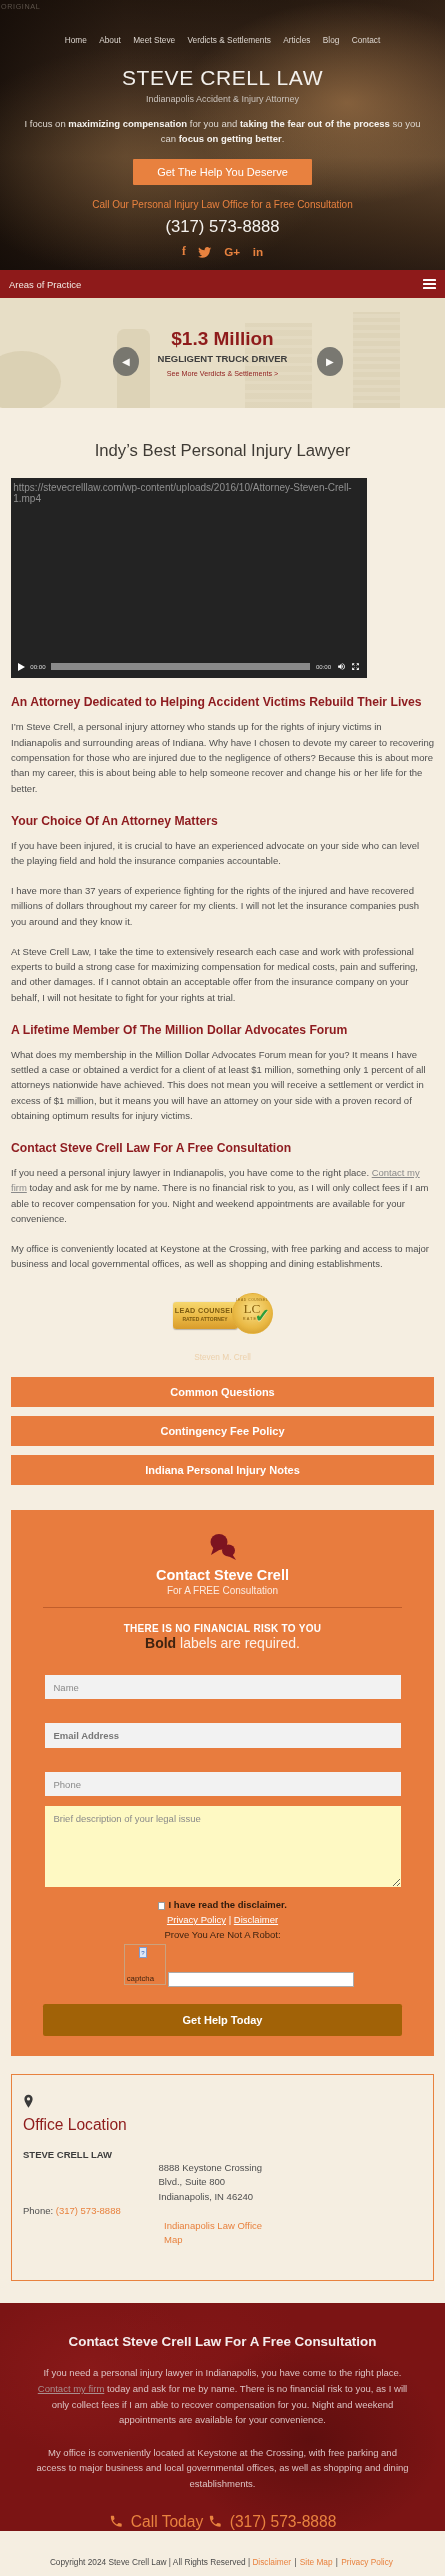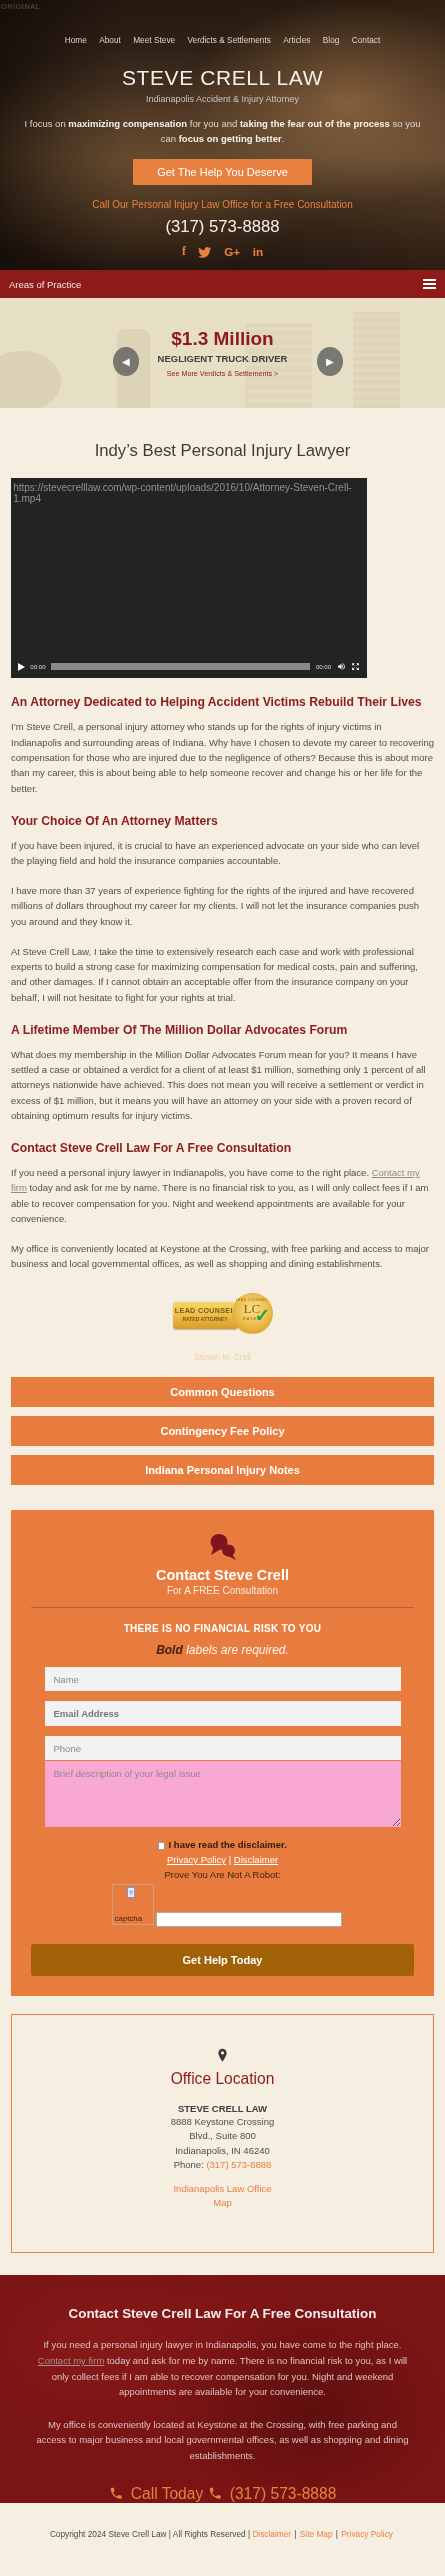--- a/index.html
+++ b/index.html
@@ -154,38 +154,38 @@
   .link-buttons { margin-top: 15.6px; }
   .link-btn {
     display: block; width: 100%; height: 30px; line-height: 30px;
     margin-bottom: 9px; background: #e87c3e;
     color: #fff; font-size: 11px; font-weight: bold; text-align: center;
   }
 
   
   .form-panel {
     margin: 24.5px 0 0; background: #e87c3e;
-    padding: 22px 20px 20px; text-align: center;
+    padding: 22px 32px 20px; text-align: center;
   }
   .chat-icon { display: inline-block; }
   .form-title { margin-top: 4.5px; font-size: 14.5px; font-weight: bold; color: #fff; }
   .form-sub { margin-top: 2.2px; font-size: 10px; color: #fcebe0; }
   .form-divider { margin: 11px auto 0; width: 100%; border: none; border-top: 0.6px solid rgba(120,40,10,0.35); }
   .no-risk { margin-top: 14.5px; font-size: 10px; font-weight: bold; color: #fff; letter-spacing: 0.3px; }
-  .req-note { margin-top: 9px; font-size: 12px; color: #fdf2ea; font-style: italic; }
+  .req-note { margin-top: 1px; font-size: 14px; color: #fdf2ea; }
   .req-note b { color: #3f2310; }
   .form-fields { width: 356px; margin: 1.1px auto 0; text-align: left; }
   .form-fields input[type=text] {
-    display: block; width: 100%; height: 24.5px; margin-top: 10px;
+    display: block; width: 100%; height: 24.5px; margin-top: 24px;
     border: none; background: #f2f2f2; padding: 0 9px;
     font-size: 9.5px; font-family: inherit; color: #444;
   }
   .form-fields textarea {
-    display: block; width: 100%; height: 66px; margin-top: 1px;
-    border: none; background: #f9a8d4; padding: 6.7px 9px;
+    display: block; width: 100%; height: 81px; margin-top: 10px;
+    border: none; background: #fef9c3; padding: 6.7px 9px;
     font-size: 9.5px; font-family: inherit; color: #444; resize: both;
   }
   ::placeholder { color: #8a8a8a; opacity: 1; }
   .ph-bold::placeholder { font-weight: bold; color: #777; }
   .disclaimer-row { margin-top: 12.2px; font-size: 9.5px; color: #2e1a0c; font-weight: bold; }
   .disclaimer-row input {
     appearance: none; width: 7.2px; height: 7.2px; background: #fff;
     border: 0.6px solid #999; vertical-align: middle; margin-right: 3.3px; cursor: pointer;
   }
   .policy-links { margin-top: 3.3px; font-size: 9.5px; color: #fff; }
@@ -208,28 +208,28 @@
   }
   .submit-btn {
     display: block; width: 100%; height: 32px; margin-top: 13.4px;
     background: #a16207; border: none; border-radius: 2.2px;
     color: #fff; font-size: 11px; font-weight: bold; font-family: inherit; cursor: pointer;
   }
 
   
   .office {
     margin: 18.4px 11px 22px; border: 1.1px solid #e8823f;
-    padding: 33px 11px 32px; text-align: center;
+    padding: 19px 11px 32px; 
   }
   .office-heading { margin-top: 5.6px; font-size: 15.6px; font-weight: normal; color: #8e1b1b; }
   .office-name { margin-top: 14.5px; font-size: 9.5px; font-weight: bold; color: #3d3d3d; }
   .office-addr { width: 128px; margin: 1.1px auto 0; font-size: 9.5px; line-height: 14.5px; color: #4f4f4f; }
   .office-phone-line { font-size: 9.5px; line-height: 14.5px; color: #4f4f4f; }
   .office a { color: #e8823f; }
-  .office-map { display: block; width: 117px; margin: 9px auto; font-size: 9.5px; line-height: 14.5px; }
+  .office-map { display: block; width: 117px; margin: 0 auto; font-size: 9.5px; line-height: 14.5px; }
 
   
   .red-footer {
     background:
       radial-gradient(ellipse 167px 122px at 20% 30%, rgba(150,30,30,0.5), transparent 70%),
       radial-gradient(ellipse 189px 145px at 70% 60%, rgba(60,8,8,0.45), transparent 70%),
       radial-gradient(ellipse 145px 111px at 45% 20%, rgba(140,25,25,0.4), transparent 70%),
       #7b1414;
     padding: 31px 33px 0; height: 228px; text-align: center; overflow: hidden;
   }

